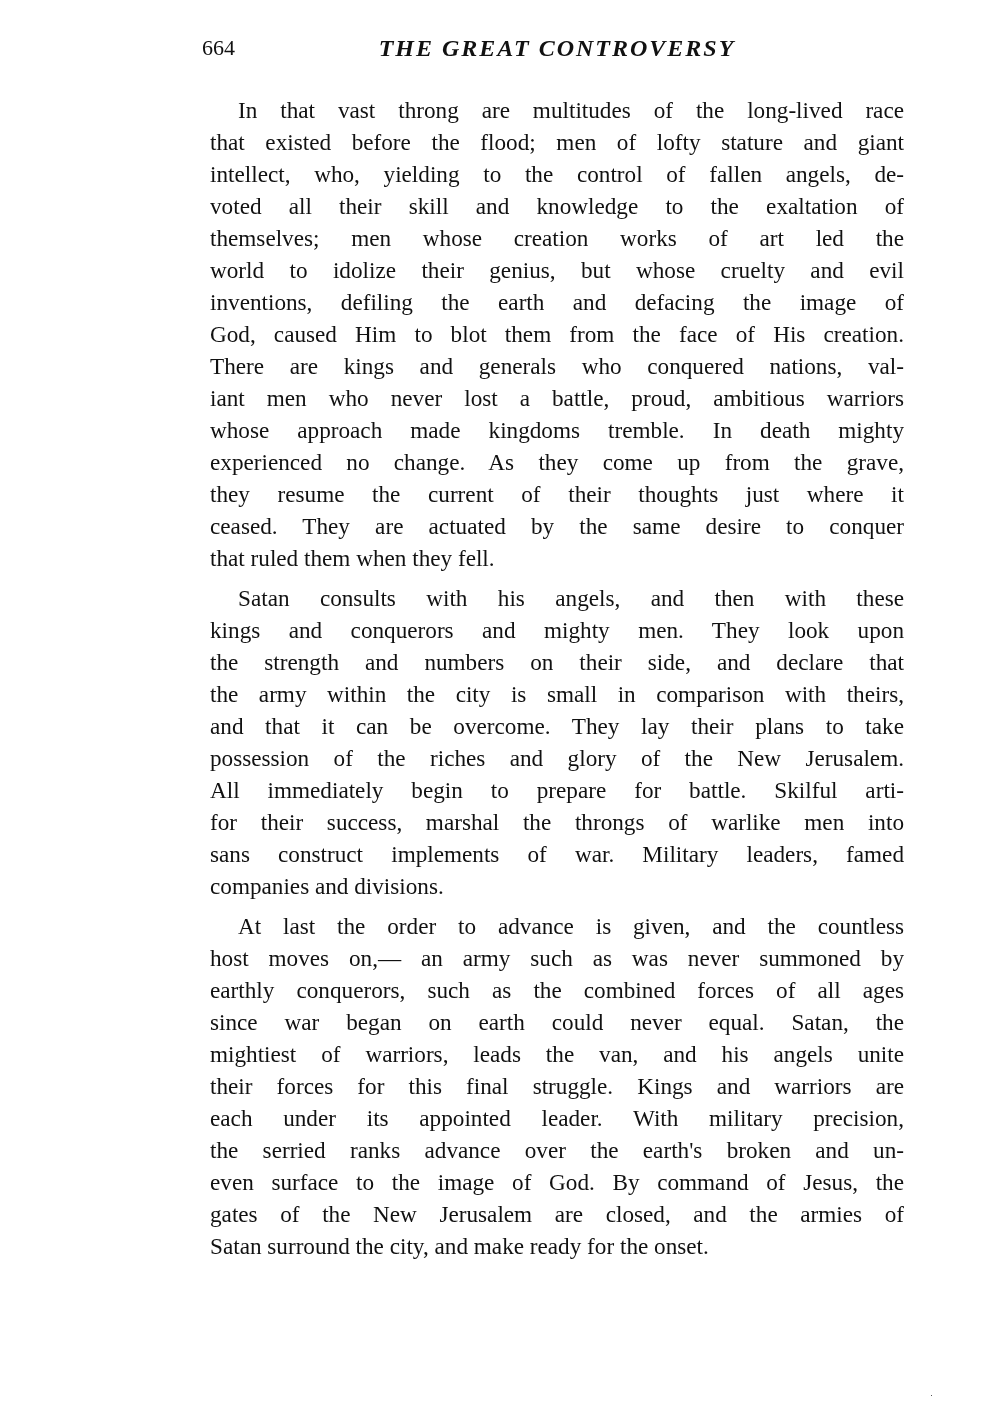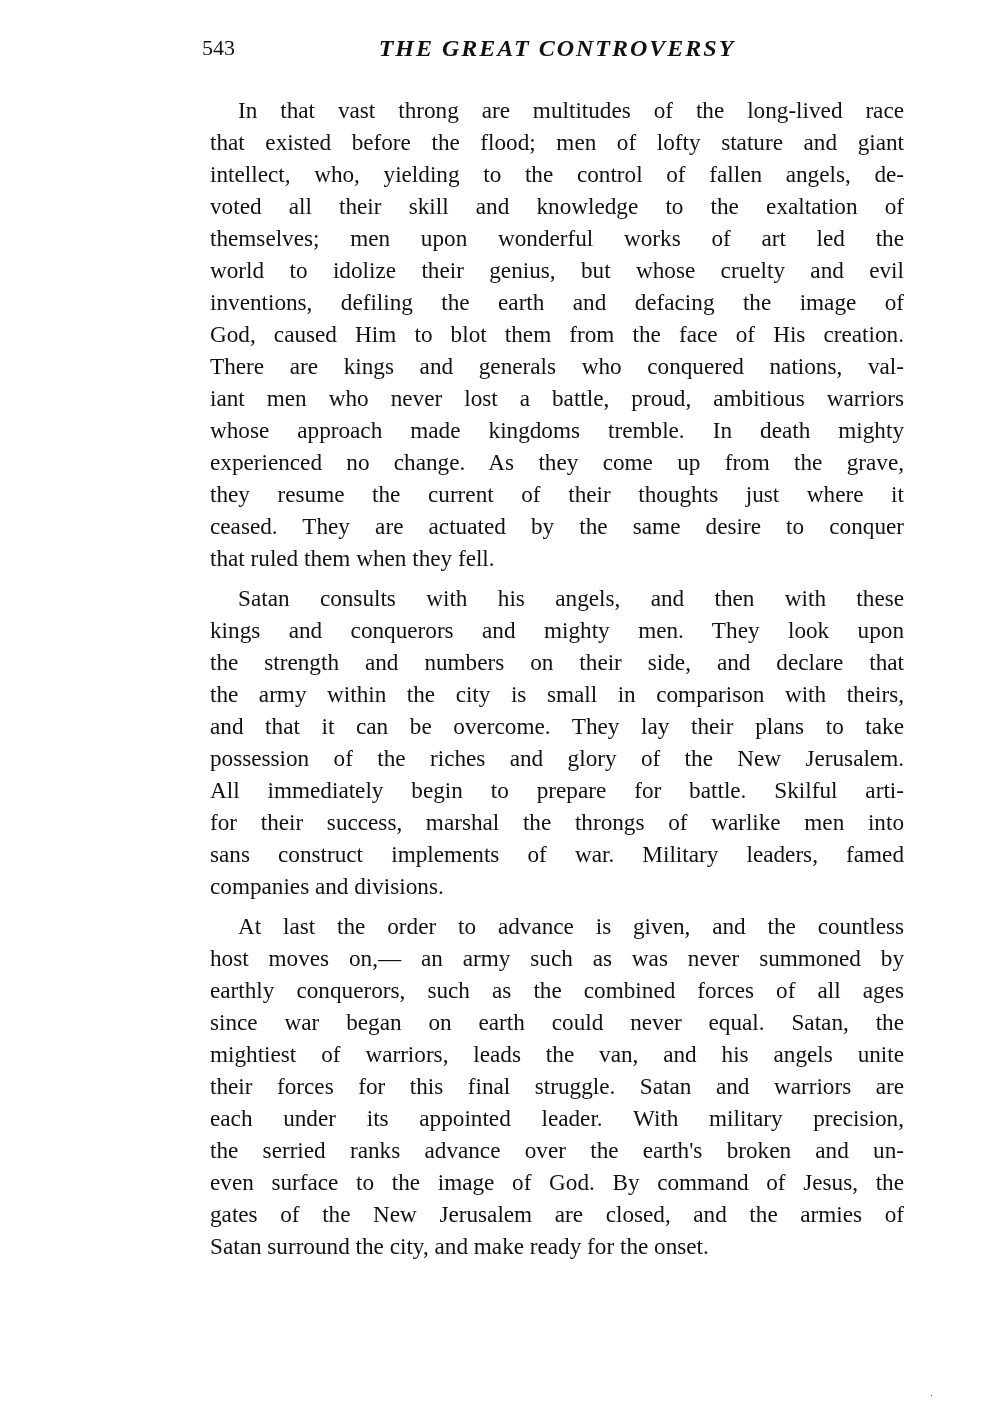--- a/index.html
+++ b/index.html
@@ -82,40 +82,40 @@
       top: 1395px;
       width: 1px;
       height: 1px;
       background: #555;
     }
   </style>
 </head>
 <body>
 
 <div class="page-header">
-  <span class="page-number">543</span>
+  <span class="page-number">664</span>
   <span class="running-title">THE GREAT CONTROVERSY</span>
 </div>
 
 <div class="body-text">
   <div class="paragraph">
       <span class="line indent">
         <span class="line-inner">In that vast throng are multitudes of the long-lived race</span>
       </span>
       <span class="line">
         <span class="line-inner">that existed before the flood; men of lofty stature and giant</span>
       </span>
       <span class="line">
         <span class="line-inner">intellect, who, yielding to the control of fallen angels, de-</span>
       </span>
       <span class="line">
         <span class="line-inner">voted all their skill and knowledge to the exaltation of</span>
       </span>
       <span class="line">
-        <span class="line-inner">themselves; men upon wonderful works of art led the</span>
+        <span class="line-inner">themselves; men whose creation works of art led the</span>
       </span>
       <span class="line">
         <span class="line-inner">world to idolize their genius, but whose cruelty and evil</span>
       </span>
       <span class="line">
         <span class="line-inner">inventions, defiling the earth and defacing the image of</span>
       </span>
       <span class="line">
         <span class="line-inner">God, caused Him to blot them from the face of His creation.</span>
       </span>
@@ -183,21 +183,21 @@
       <span class="line">
         <span class="line-inner">earthly conquerors, such as the combined forces of all ages</span>
       </span>
       <span class="line">
         <span class="line-inner">since war began on earth could never equal. Satan, the</span>
       </span>
       <span class="line">
         <span class="line-inner">mightiest of warriors, leads the van, and his angels unite</span>
       </span>
       <span class="line">
-        <span class="line-inner">their forces for this final struggle. Satan and warriors are</span>
+        <span class="line-inner">their forces for this final struggle. Kings and warriors are</span>
       </span>
       <span class="line">
         <span class="line-inner">each under its appointed leader. With military precision,</span>
       </span>
       <span class="line">
         <span class="line-inner">the serried ranks advance over the earth's broken and un-</span>
       </span>
       <span class="line">
         <span class="line-inner">even surface to the image of God. By command of Jesus, the</span>
       </span>

